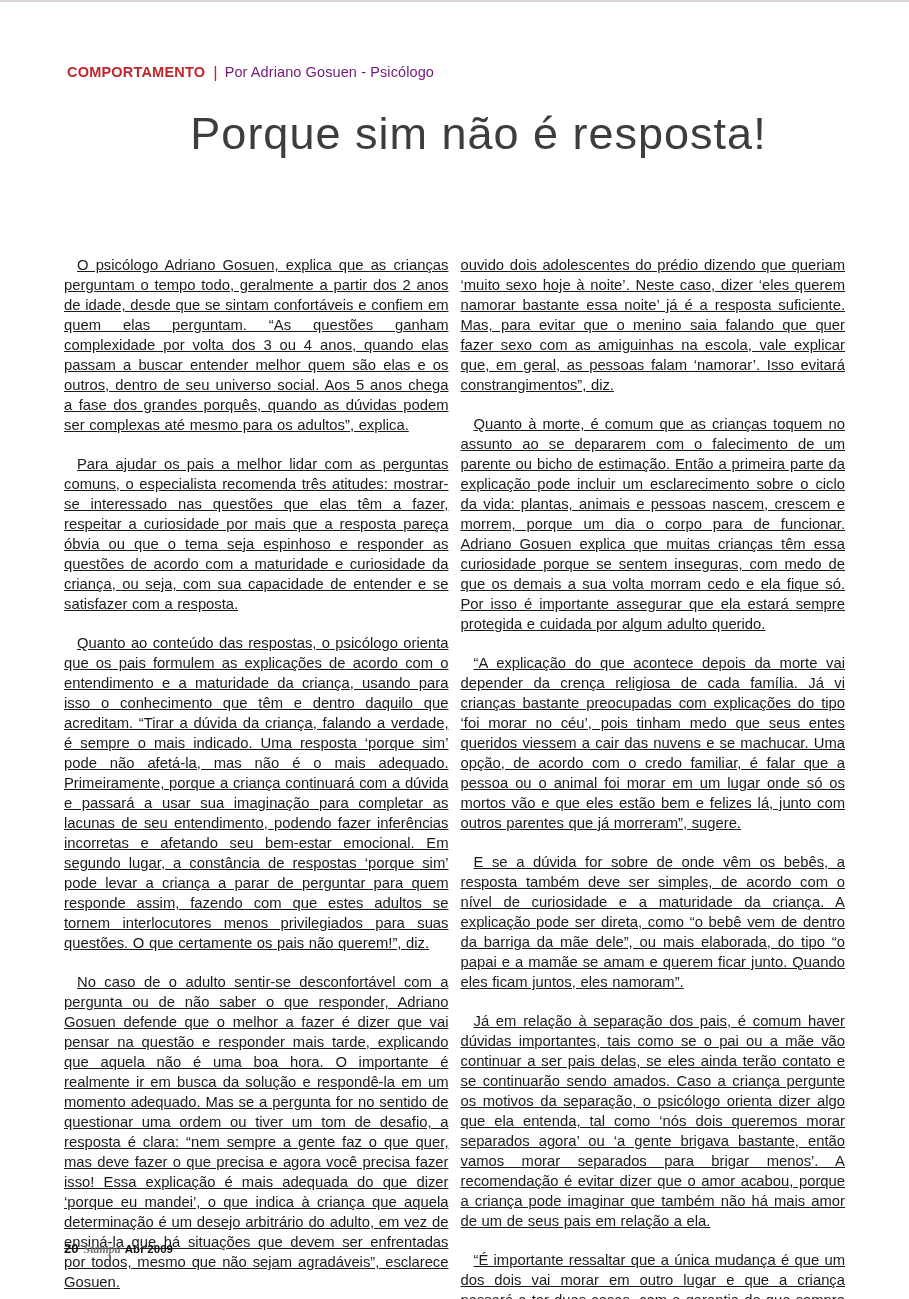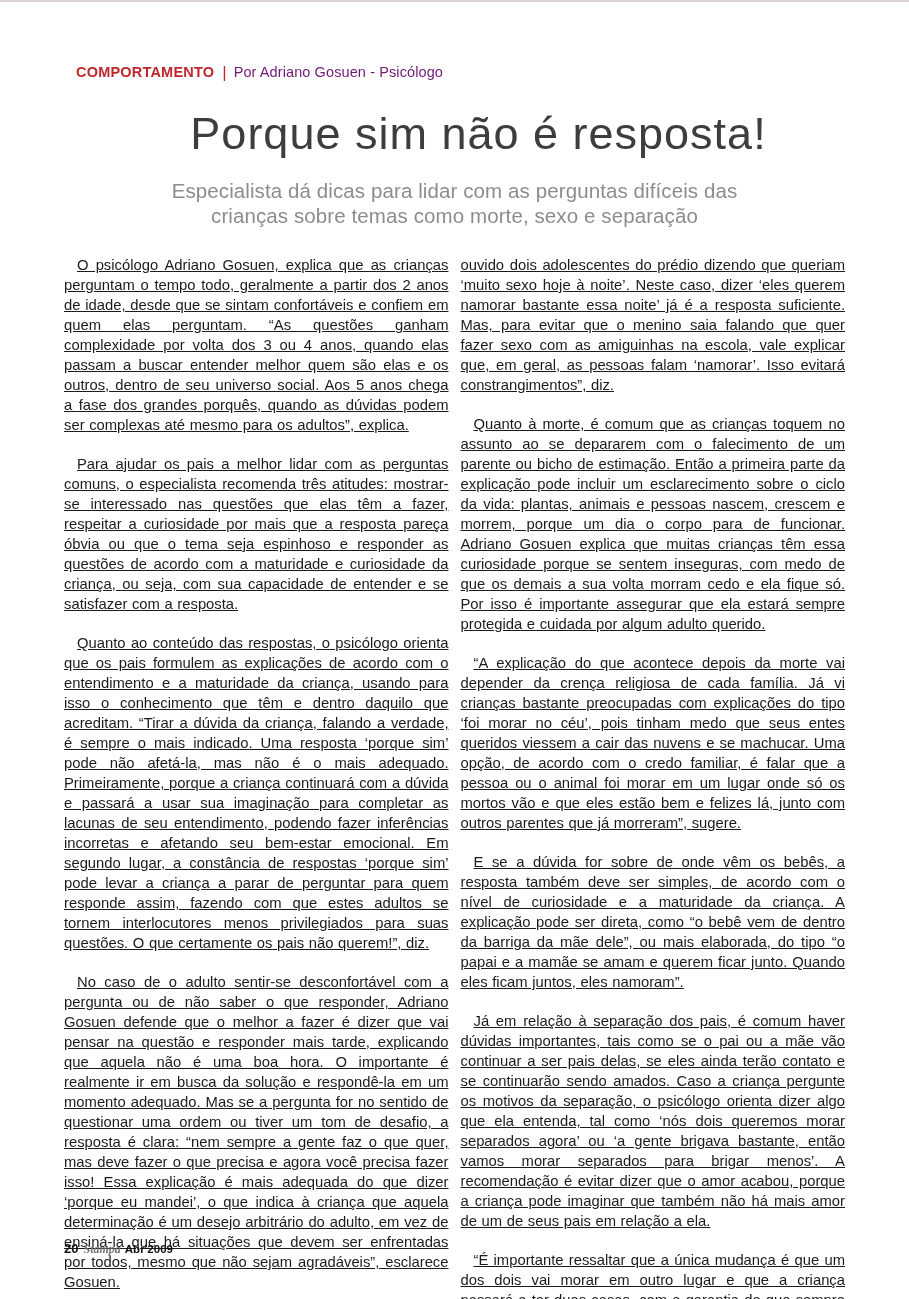--- a/index.html
+++ b/index.html
@@ -16,21 +16,21 @@
   }
   .top-rule {
     position: absolute;
     top: 0; left: 0; right: 0;
     height: 2px;
     background: #ddd5d5;
   }
   .kicker-row {
     position: absolute;
     top: 62px;
-    left: 76px;
+    left: 67px;
     right: 64px;
     display: flex;
     align-items: baseline;
     white-space: nowrap;
   }
   .kicker {
     color: #c0272d;
     font-weight: 700;
     font-size: 14.5px;
     letter-spacing: 0.2px;
@@ -131,21 +131,20 @@
   <div class="top-rule"></div>
 
   <div class="kicker-row">
     <span class="kicker">COMPORTAMENTO</span>
     <span class="kicker-sep">|</span>
     <span class="byline">Por Adriano Gosuen - Psicólogo</span>
   </div>
 
   <h1 class="headline">Porque sim não é resposta!</h1>
 
-  <h2 class="deck">Especialista dá dicas para lidar com as perguntas difíceis das crianças  sobre temas como morte, sexo e separação</h2>
 
   <div class="columns">
     <div class="col">
       <p>O psicólogo Adriano Gosuen, explica que as crianças perguntam o tempo todo, geralmente a partir dos 2 anos de idade, desde que se sintam confortáveis e confiem em quem elas perguntam. “As questões ganham complexidade por volta dos 3 ou 4 anos, quando elas passam a buscar entender melhor quem são elas e os outros, dentro de seu universo social. Aos 5 anos chega a fase dos grandes porquês, quando as dúvidas podem ser complexas até mesmo para os adultos”, explica.</p>
       <p>Para ajudar os pais a melhor lidar com as perguntas comuns, o especialista recomenda três atitudes: mostrar-se interessado nas questões que elas têm a fazer, respeitar a curiosidade por mais que a resposta pareça óbvia ou que o tema seja espinhoso e responder as questões de acordo com a maturidade e curiosidade da criança, ou seja, com sua capacidade de entender e se satisfazer com a resposta.</p>
       <p>Quanto ao conteúdo das respostas, o psicólogo orienta que os pais formulem as explicações de acordo com o entendimento e a maturidade da criança, usando para isso o conhecimento que têm e dentro daquilo que acreditam. “Tirar a dúvida da criança, falando a verdade, é sempre o mais indicado. Uma resposta ‘porque sim’ pode não afetá-la, mas não é o mais adequado. Primeiramente, porque a criança continuará com a dúvida e passará a usar sua imaginação para completar as lacunas de seu entendimento, podendo fazer inferências incorretas e afetando seu bem-estar emocional. Em segundo lugar, a constância de respostas ‘porque sim’ pode levar a criança a parar de perguntar para quem responde assim, fazendo com que estes adultos se tornem interlocutores menos privilegiados para suas questões. O que certamente os pais não querem!”, diz.</p>
       <p>No caso de o adulto sentir-se desconfortável com a pergunta ou de não saber o que responder, Adriano Gosuen defende que o melhor a fazer é dizer que vai pensar na questão e responder mais tarde, explicando que aquela não é uma boa hora. O importante é realmente ir em busca da solução e respondê-la em um momento adequado. Mas se a pergunta for no sentido de questionar uma ordem ou tiver um tom de desafio, a resposta é clara: “nem sempre a gente faz o que quer, mas deve fazer o que precisa e agora você precisa fazer isso! Essa explicação é mais adequada do que dizer ‘porque eu mandei’, o que indica à criança que aquela determinação é um desejo arbitrário do adulto, em vez de ensiná-la que há situações que devem ser enfrentadas por todos, mesmo que não sejam agradáveis”, esclarece Gosuen.</p>
 
     </div>
     <div class="col">

